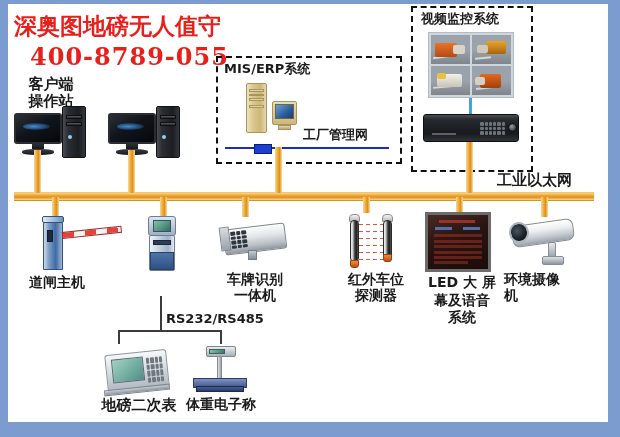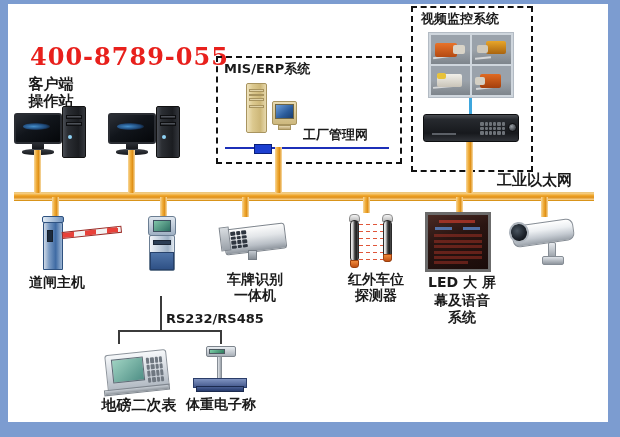--- a/index.html
+++ b/index.html
@@ -186,20 +186,21 @@
     border:1px solid #7e858d;box-sizing:border-box;border-radius:2px;}
   .sc-head .d{position:absolute;left:8%;top:20%;width:55%;height:58%;
     background:linear-gradient(140deg,#7fd0a8,#2e7a5e);border:1px solid #4d5a62;box-sizing:border-box;}
 </style>
 </head>
 <body>
 
 <div id="stage">
   <div id="frame"></div>
 
+  <div class="lbl" id="title">深奥图地磅无人值守</div>
   <div class="lbl" id="phone">400-8789-055</div>
 
   <div class="abs dashbox" style="left:216px;top:56px;width:182px;height:104px;"></div>
   <div class="lbl" style="left:224px;top:62px;font-size:13px;text-align:left;">MIS/ERP系统</div>
 
   <div class="srv-tower" style="left:246px;top:83px;width:21px;height:50px;">
     <div class="bay" style="top:10%;"></div>
     <div class="bay" style="top:20%;"></div>
     <div class="bay" style="top:30%;"></div>
     <div class="bay" style="top:44%;"></div>
@@ -373,20 +374,22 @@
     <div class="led-row dim" style="left:10%;top:86%;width:56%;"></div>
   </div>
   <div class="lbl" style="left:424px;top:274px;width:76px;font-size:14px;line-height:1.25;">LED 大 屏
 幕及语音
 系统</div>
 
   <div class="bcam-body" style="left:512px;top:222px;width:62px;height:22px;"></div>
   <div class="bcam-lens" style="left:509px;top:222px;width:20px;height:21px;"></div>
   <div class="bcam-arm" style="left:548px;top:242px;width:8px;height:16px;"></div>
   <div class="bcam-base" style="left:542px;top:256px;width:22px;height:9px;"></div>
+  <div class="lbl" style="left:504px;top:272px;width:80px;font-size:14px;text-align:left;">环境摄像
+机</div>
 
   <div class="thinline" style="left:160px;top:296px;width:2px;height:36px;"></div>
   <div class="thinline" style="left:118px;top:330px;width:104px;height:2px;"></div>
   <div class="thinline" style="left:118px;top:330px;width:2px;height:14px;"></div>
   <div class="thinline" style="left:220px;top:330px;width:2px;height:14px;"></div>
   <div class="lbl" style="left:166px;top:312px;font-size:13px;text-align:left;white-space:nowrap;">RS232/RS485</div>
 
   <div class="ind-body" style="left:106px;top:352px;width:62px;height:38px;"></div>
   <div class="ind-scr" style="left:112px;top:358px;width:32px;height:24px;"></div>
   <div class="ind-keys" style="left:147px;top:357px;width:16px;height:25px;">

